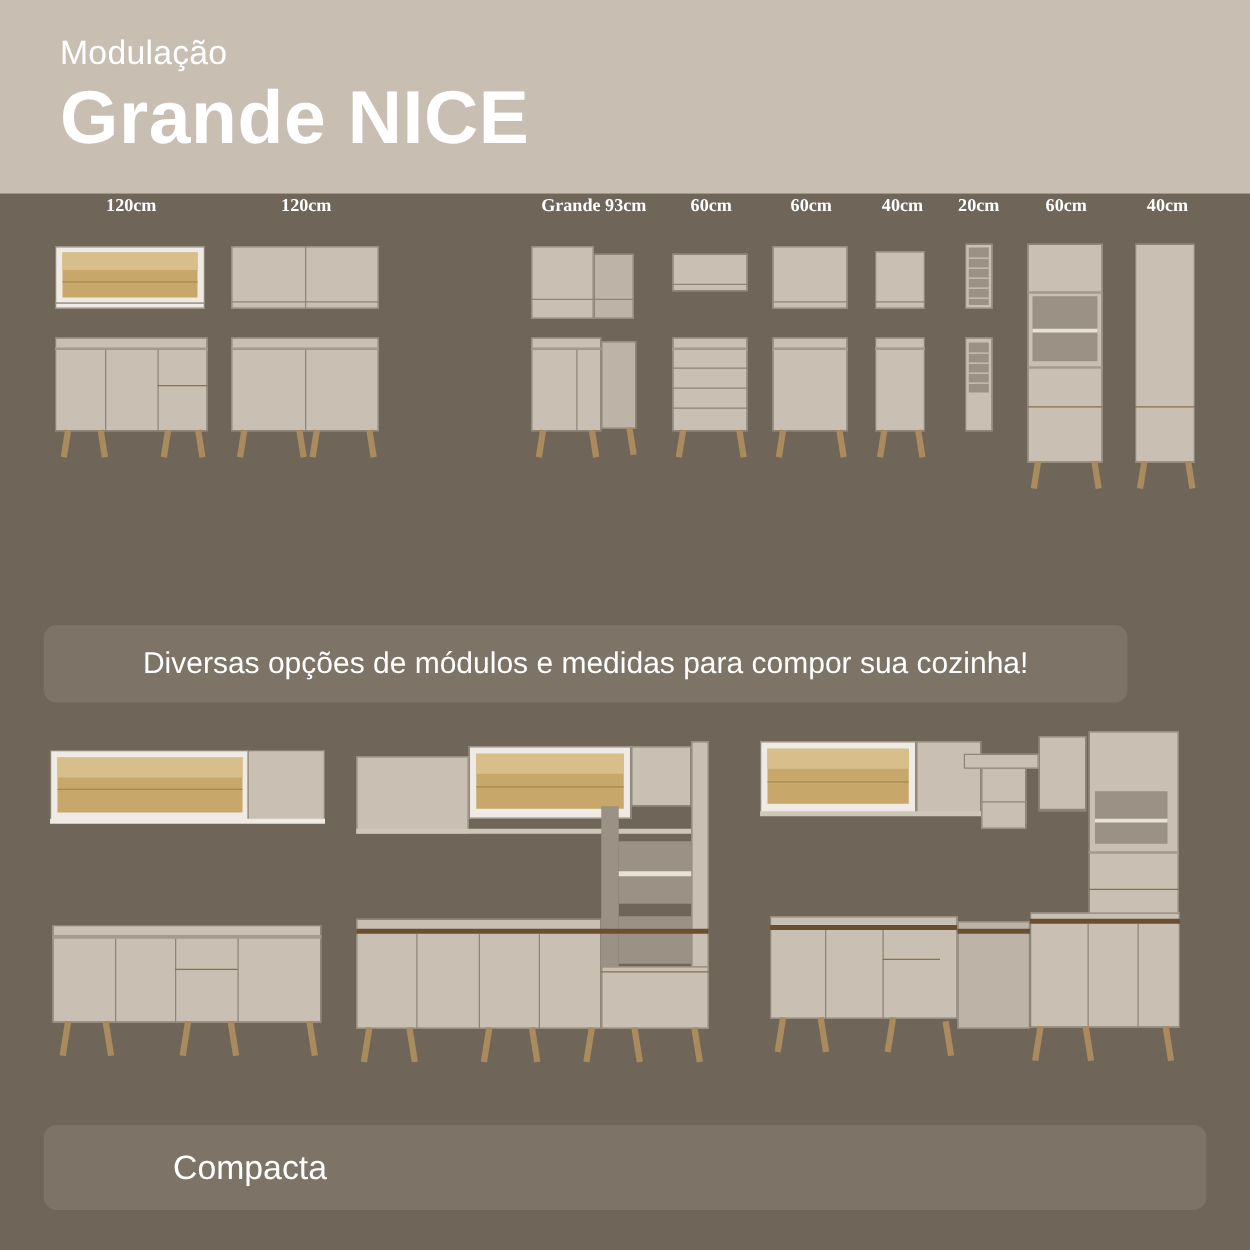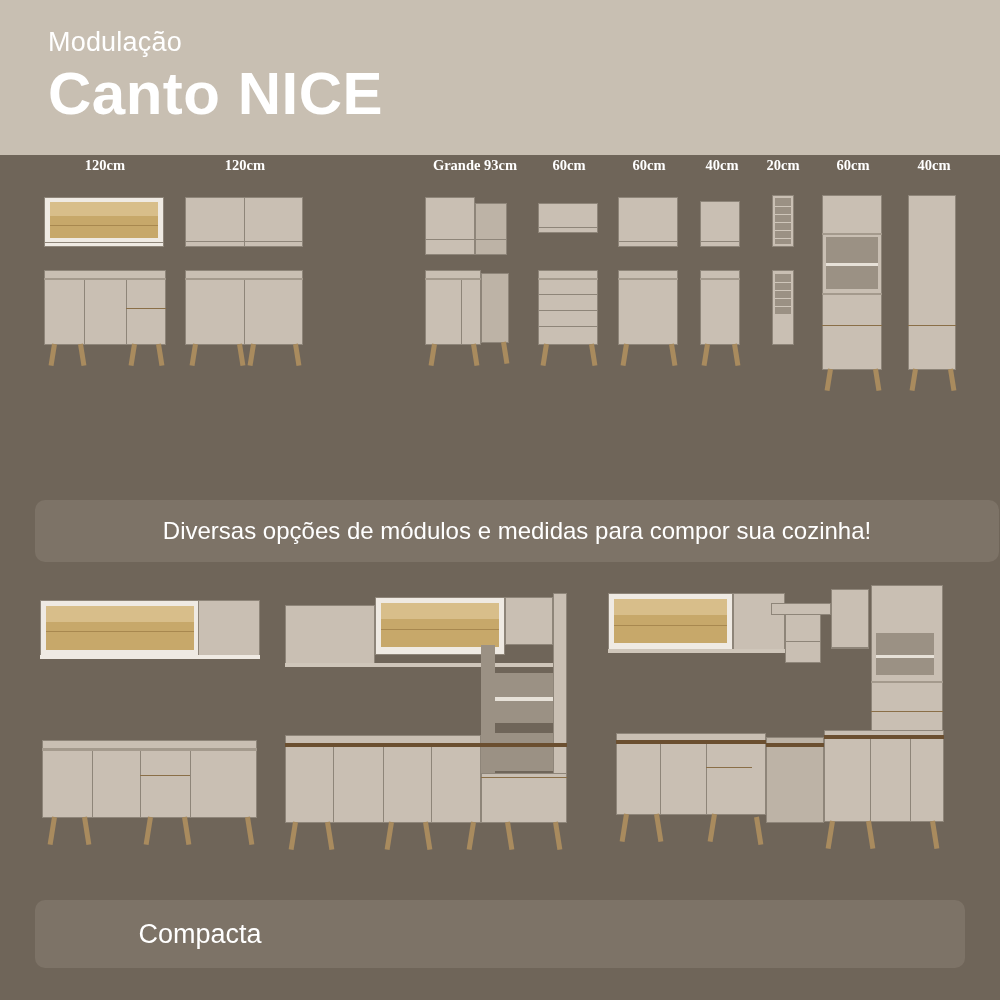--- a/index.html
+++ b/index.html
@@ -50,21 +50,21 @@
   .line { position:absolute; background:#8e8579; }
   .leg {
     position:absolute; width:5px; height:22px; background:#a98b5e;
     transform-origin:top center;
   }
   .leg.l { transform:rotate(9deg); }
   .leg.r { transform:rotate(-9deg); }
 
   
   .banner {
-    position:absolute; left:35px; top:345px; width:964px; height:62px;
+    position:absolute; left:35px; top:345px; width:867px; height:62px;
     background:#7d7367; border-radius:10px;
     display:flex; align-items:center; justify-content:center;
   }
   .banner span { color:#ffffff; font-size:24px; white-space:nowrap; }
 
   
   .showcase { position:absolute; left:0; top:430px; width:1000px; height:320px; }
 
   
   .footer {
@@ -77,21 +77,21 @@
   .f2 { width:250px; }
   .f3 { width:350px; }
 </style>
 </head>
 <body>
 
 <div class="page">
 
   <div class="header">
     <div class="sub">Modulação</div>
-    <div class="title">Canto NICE</div>
+    <div class="title">Grande NICE</div>
   </div>
 
   <div class="body">
 
     <div class="modules">
 
       <div class="mod-col" style="left:44px; width:122px;">
         <div class="mod-label">120cm</div>
 
         <div style="position:relative; height:95px;">

